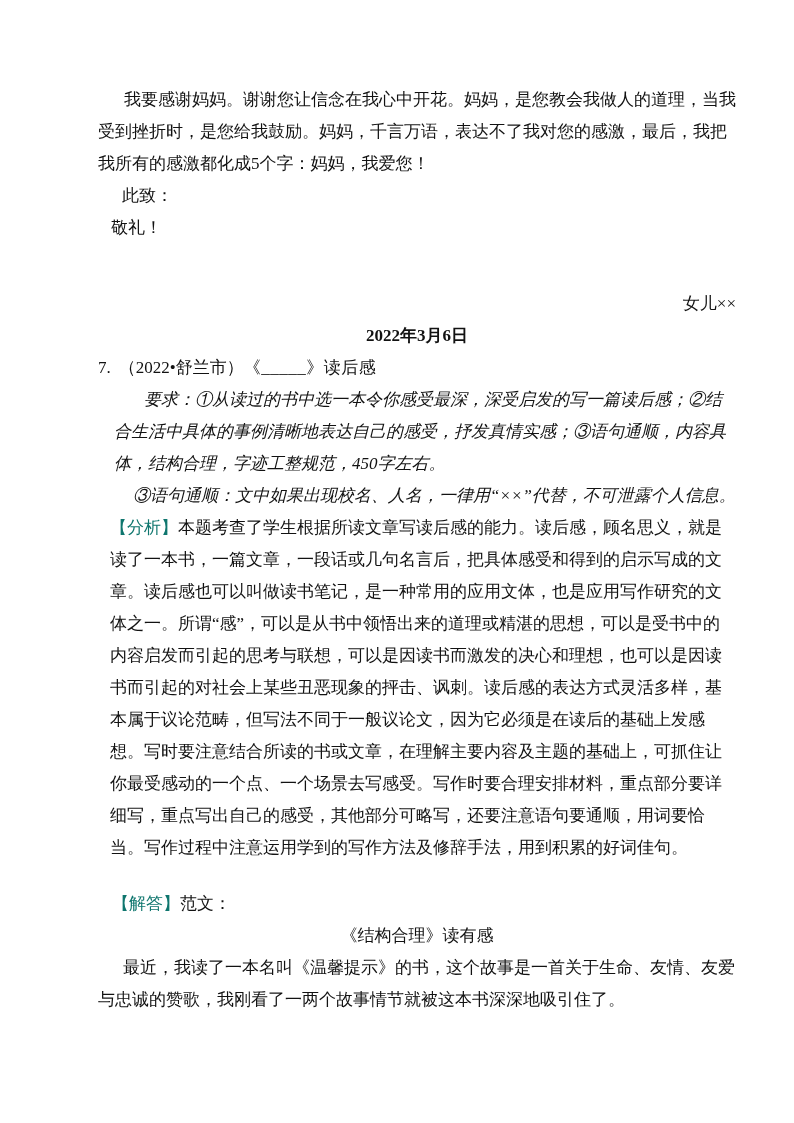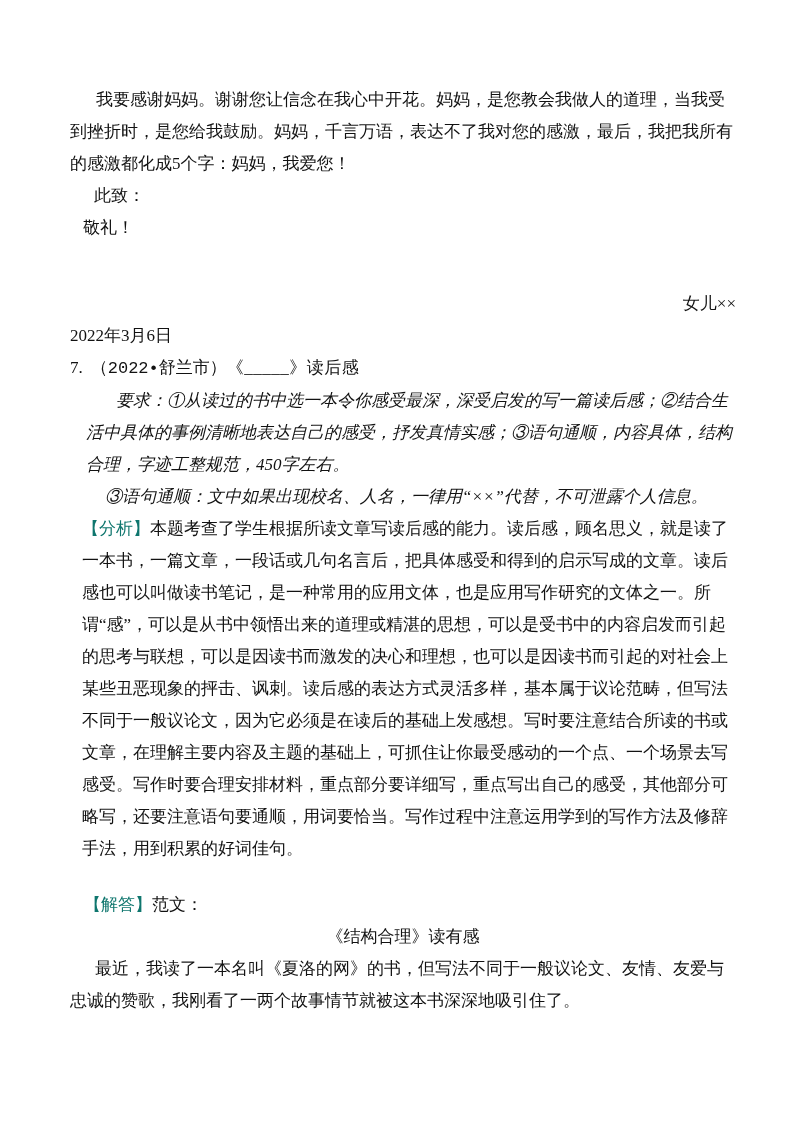--- a/index.html
+++ b/index.html
@@ -9,31 +9,31 @@
     height: 1123px;
     overflow: hidden;
     font-family: "Liberation Serif", "DejaVu Serif", serif;
     font-size: 17px;
     line-height: 32px;
     color: #121212;
   }
   .page {
     width: 794px;
     height: 1123px;
-    padding: 84px 58px 0 70px;
+    padding: 84px 58px 0 98px;
     background: #ffffff;
   }
   p { margin: 0; }
   .indent-2 { text-indent: 26px; }
   .salute-lead { padding-left: 24px; }
   .salute { padding-left: 13px; }
   .sig { text-align: right; margin-top: 44px; }
-  .sig-date { text-align: left; }
+  .sig-date { text-align: center; font-weight: bold; }
   .q-line { white-space: nowrap; }
-  .q-source { margin-left: 8px; font-family: Liberation Mono, monospace; }
+  .q-source { margin-left: 8px; }
   .q-title { letter-spacing: 0.5px; }
   .req, .tip { margin-left: 16px; font-style: italic; }
   .req { text-indent: 30px; }
   .tip { text-indent: 19px; }
   .analysis { margin-left: 12px; }
   .answer-lead { margin-left: 14px; margin-top: 24px; }
   .blue { color: #0f766e; }
   .essay-title { text-align: center; }
   .essay-p { text-indent: 25px; }
 </style>
@@ -63,15 +63,15 @@
   <p class="analysis">
     <span class="blue">【分析】</span><span>本题考查了学生根据所读文章写读后感的能力。读后感，顾名思义，就是读了一本书，一篇文章，一段话或几句名言后，把具体感受和得到的启示写成的文章。读后感也可以叫做读书笔记，是一种常用的应用文体，也是应用写作研究的文体之一。所谓“感”，可以是从书中领悟出来的道理或精湛的思想，可以是受书中的内容启发而引起的思考与联想，可以是因读书而激发的决心和理想，也可以是因读书而引起的对社会上某些丑恶现象的抨击、讽刺。读后感的表达方式灵活多样，基本属于议论范畴，但写法不同于一般议论文，因为它必须是在读后的基础上发感想。写时要注意结合所读的书或文章，在理解主要内容及主题的基础上，可抓住让你最受感动的一个点、一个场景去写感受。写作时要合理安排材料，重点部分要详细写，重点写出自己的感受，其他部分可略写，还要注意语句要通顺，用词要恰当。写作过程中注意运用学到的写作方法及修辞手法，用到积累的好词佳句。</span>
   </p>
 
   <p class="answer-lead">
     <span class="blue">【解答】</span><span>范文：</span>
   </p>
 
   <p class="essay-title">《结构合理》读有感</p>
 
-  <p class="essay-p">最近，我读了一本名叫《夏洛的网》的书，但写法不同于一般议论文、友情、友爱与忠诚的赞歌，我刚看了一两个故事情节就被这本书深深地吸引住了。</p>
+  <p class="essay-p">最近，我读了一本名叫《温馨提示》的书，这个故事是一首关于生命、友情、友爱与忠诚的赞歌，我刚看了一两个故事情节就被这本书深深地吸引住了。</p>
 
 </div>
 
 </body></html>

